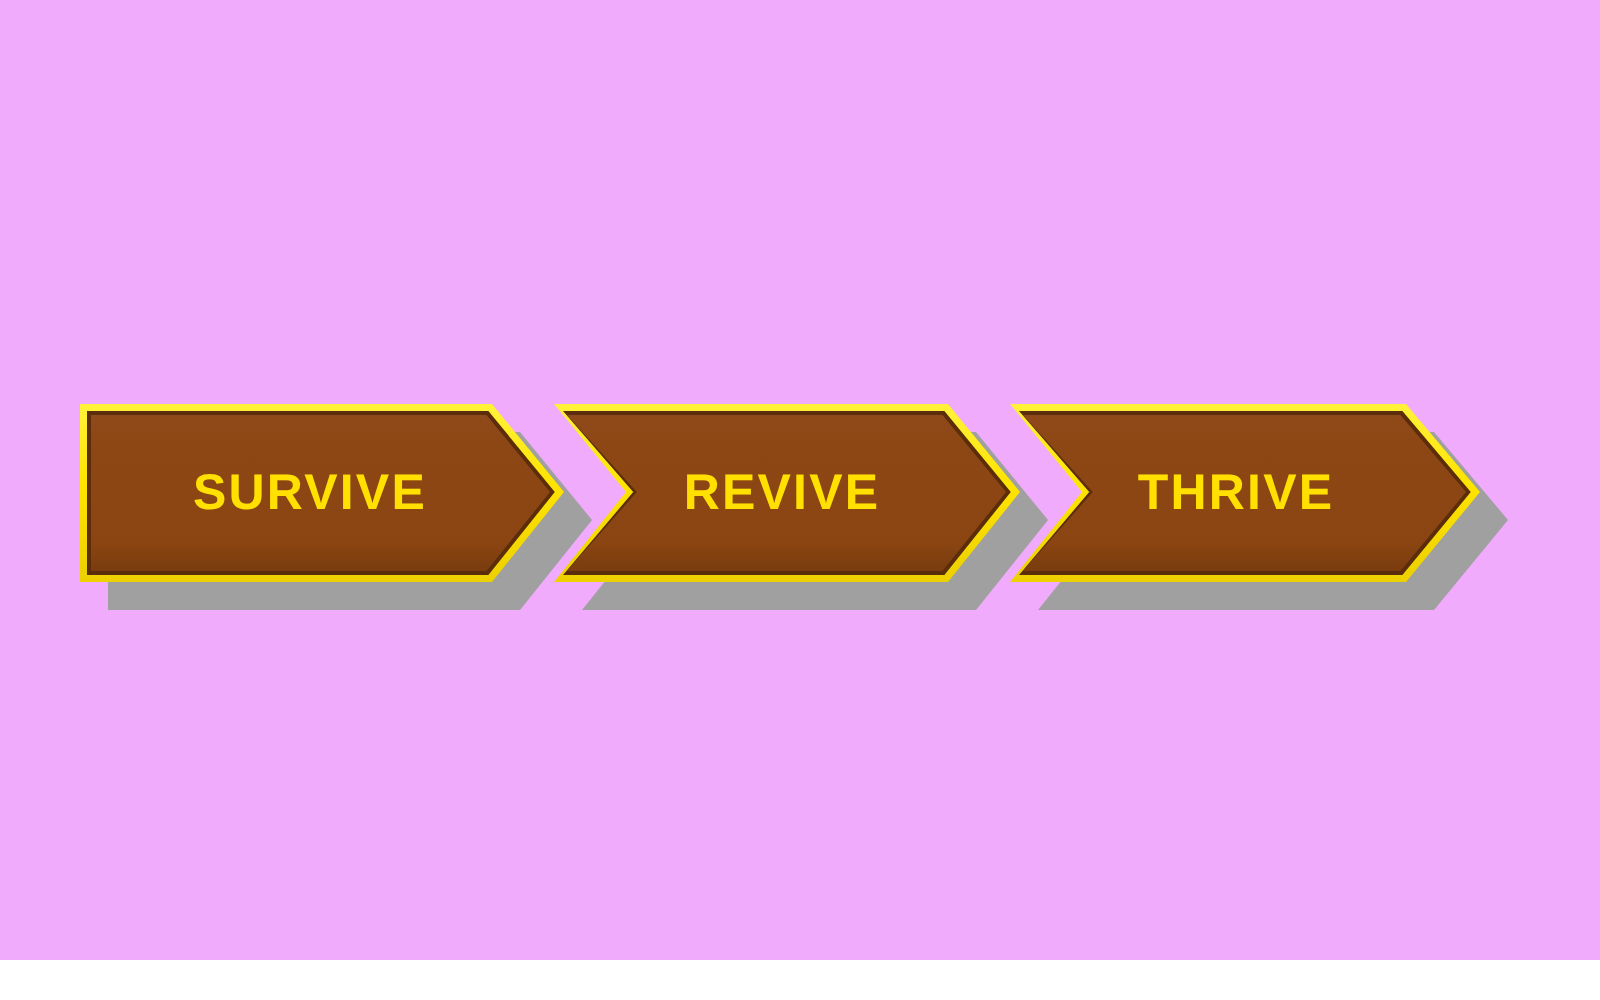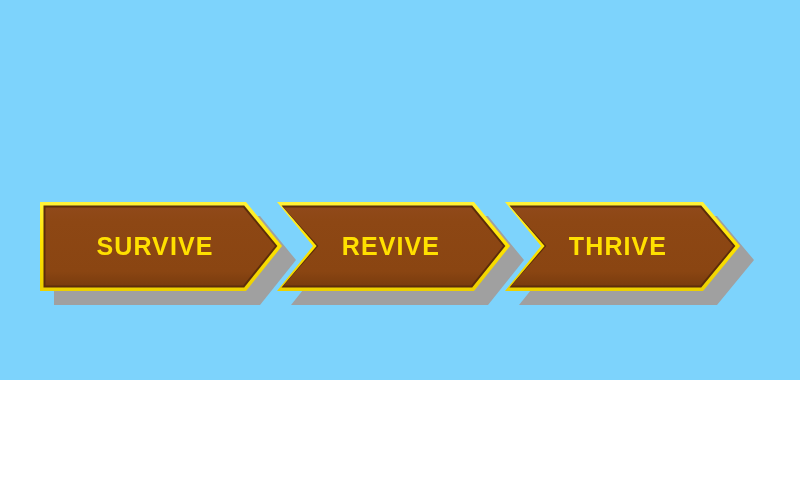--- a/index.html
+++ b/index.html
@@ -9,22 +9,22 @@
   }
   body {
     width: 800px;
     height: 500px;
     overflow: hidden;
     font-family: "Liberation Sans", sans-serif;
   }
   #stage {
     position: relative;
     width: 800px;
-    height: 380px;
-    background: #7dd3fc;
+    height: 480px;
+    background: #f0abfc;
   }
   #process-svg {
     position: absolute;
     left: 0;
     top: 0;
     width: 800px;
     height: 500px;
     display: block;
   }
   .step-label {

